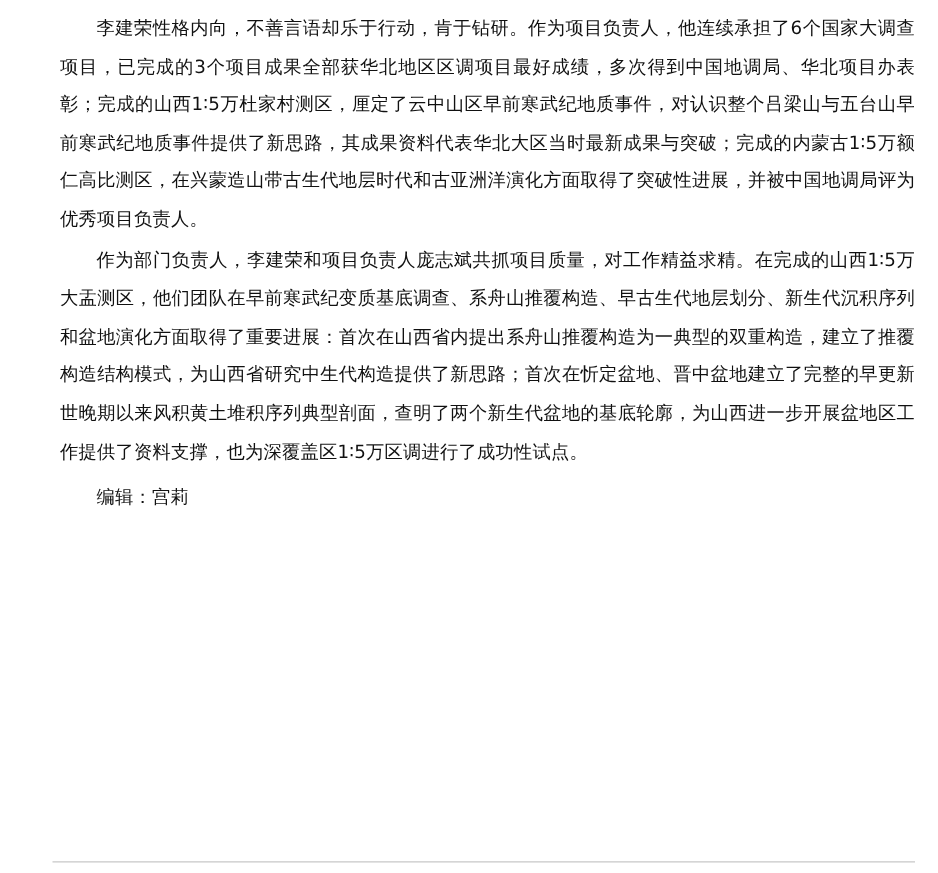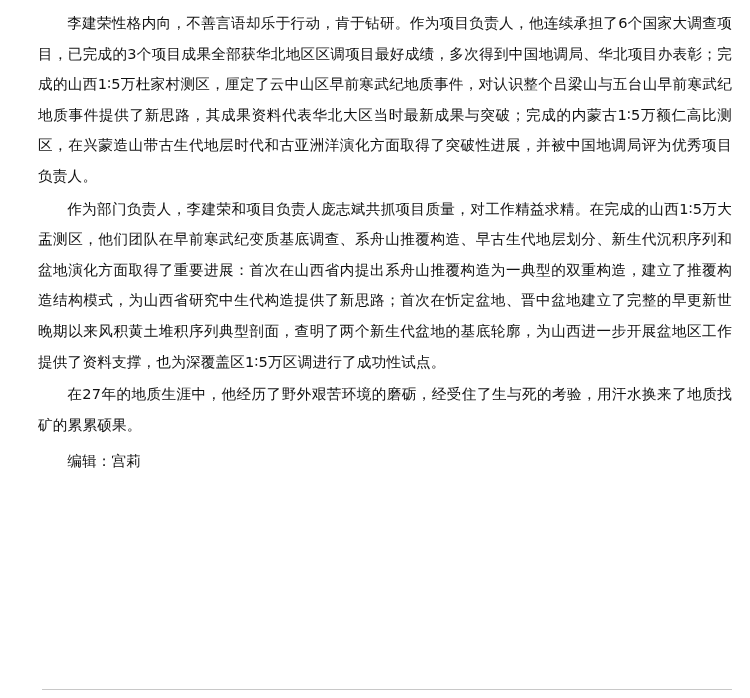--- a/index.html
+++ b/index.html
@@ -11,21 +11,21 @@
     height: 698px;
     background: #ffffff;
     font-family: "DejaVu Sans", "Liberation Sans", sans-serif;
     color: #000000;
     overflow: hidden;
   }
   #document {
     width: 750px;
     height: 698px;
     box-sizing: border-box;
-    padding: 8px 18px 0 38px;
+    padding: 8px 18px 0 48px;
     background: #ffffff;
     position: relative;
   }
   p.para {
     margin: 0 0 2px 0;
     font-size: 14.6px;
     line-height: 30.6px;
     text-align: justify;
     text-justify: inter-ideograph;
     text-indent: 2em;
@@ -50,17 +50,16 @@
     background: #c8c8c8;
   }
 </style>
 </head>
 <body>
 
 <div id="document">
 
   <p class="para">李建荣性格内向，不善言语却乐于行动，肯于钻研。作为项目负责人，他连续承担了6个国家大调查项目，已完成的3个项目成果全部获华北地区区调项目最好成绩，多次得到中国地调局、华北项目办表彰；完成的山西1∶5万杜家村测区，厘定了云中山区早前寒武纪地质事件，对认识整个吕梁山与五台山早前寒武纪地质事件提供了新思路，其成果资料代表华北大区当时最新成果与突破；完成的内蒙古1∶5万额仁高比测区，在兴蒙造山带古生代地层时代和古亚洲洋演化方面取得了突破性进展，并被中国地调局评为优秀项目负责人。</p>
   <p class="para">作为部门负责人，李建荣和项目负责人庞志斌共抓项目质量，对工作精益求精。在完成的山西1∶5万大盂测区，他们团队在早前寒武纪变质基底调查、系舟山推覆构造、早古生代地层划分、新生代沉积序列和盆地演化方面取得了重要进展：首次在山西省内提出系舟山推覆构造为一典型的双重构造，建立了推覆构造结构模式，为山西省研究中生代构造提供了新思路；首次在忻定盆地、晋中盆地建立了完整的早更新世晚期以来风积黄土堆积序列典型剖面，查明了两个新生代盆地的基底轮廓，为山西进一步开展盆地区工作提供了资料支撑，也为深覆盖区1∶5万区调进行了成功性试点。</p>
-  <p class="para">在27年的地质生涯中，他经历了野外艰苦环境的磨砺，经受住了生与死的考验，用汗水换来了地质找矿的累累硕果。</p>
   <p class="signature">编辑：宫莉</p>
 
   <div class="footer-rule"></div>
 </div>
 
 </body></html>

